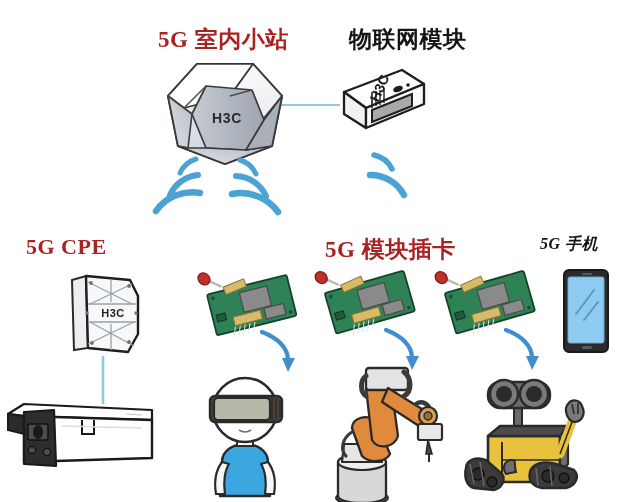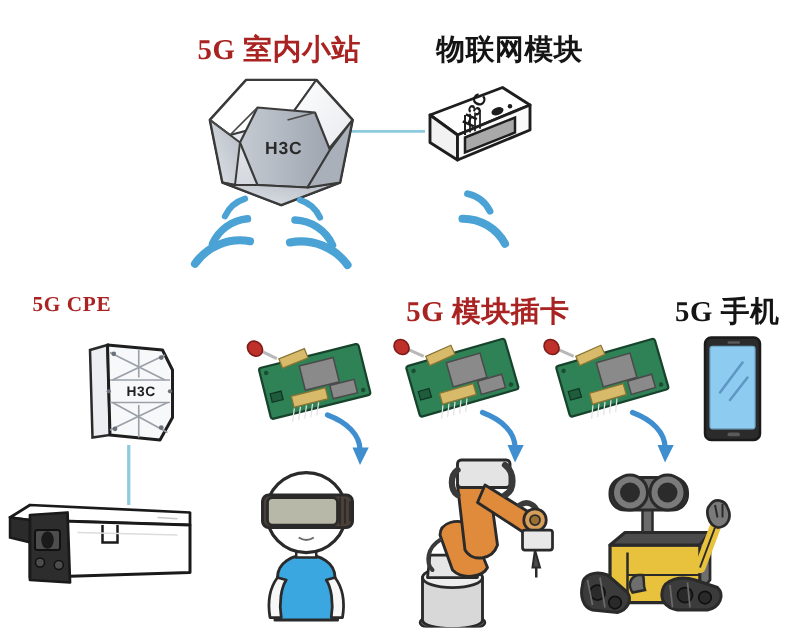--- a/index.html
+++ b/index.html
@@ -19,25 +19,25 @@
 </style>
 </head>
 <body>
 
 <div id="stage">
 
   <div class="lbl lbl-red" style="left:158px;top:8px;font-size:23px;">5G 室内小站</div>
 
   <div class="lbl lbl-black" style="left:333px;top:8px;font-size:23px;font-family:Liberation Mono, monospace;margin-left:16px;">物联网模块</div>
 
-  <div class="lbl lbl-red" style="left:26px;top:218px;font-size:17px;text-align:right;">5G CPE</div>
+  <div class="lbl lbl-red" style="left:26px;top:218px;font-size:22px;text-align:right;">5G CPE</div>
 
   <div class="lbl lbl-red" style="left:296px;top:218px;font-size:23px;margin-left:29px;">5G 模块插卡</div>
 
-  <div class="lbl lbl-black" style="left:540px;top:218px;font-size:23px;">5G 手机</div>
+  <div class="lbl lbl-black" style="left:540px;top:218px;font-size:16px;font-style:italic;">5G 手机</div>
 
   <div class="node" style="left:268px;top:86px;">
     <svg width="72" height="6" viewBox="0 0 72 6">
       <line x1="0" y1="3" x2="72" y2="3" stroke="#8ecadd" stroke-width="2.2"></line>
     </svg>
   </div>
 
   <div class="node" style="left:160px;top:40px;">
     <svg width="130" height="112" viewBox="0 0 130 112">
       <defs>

